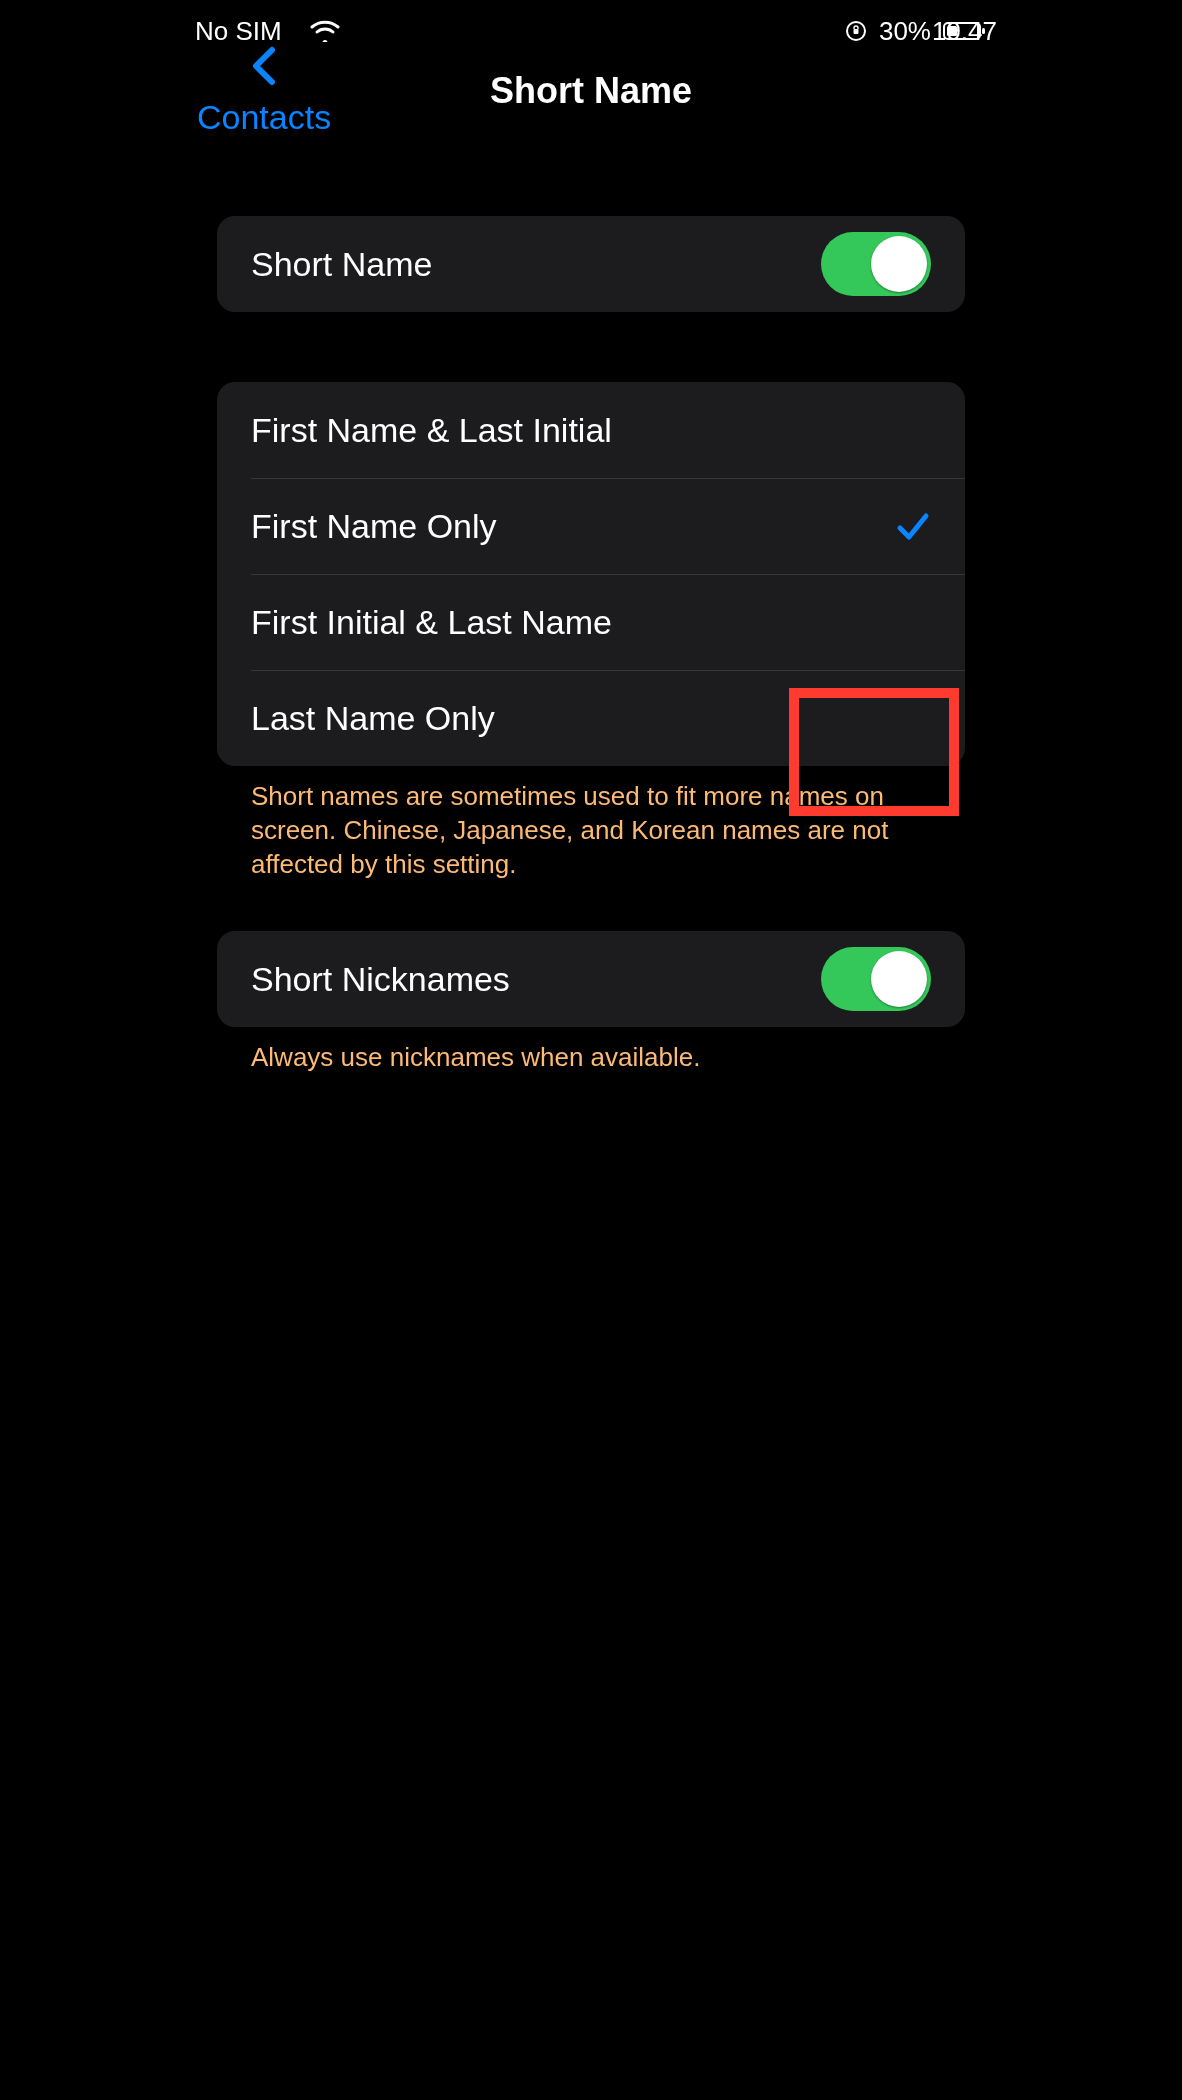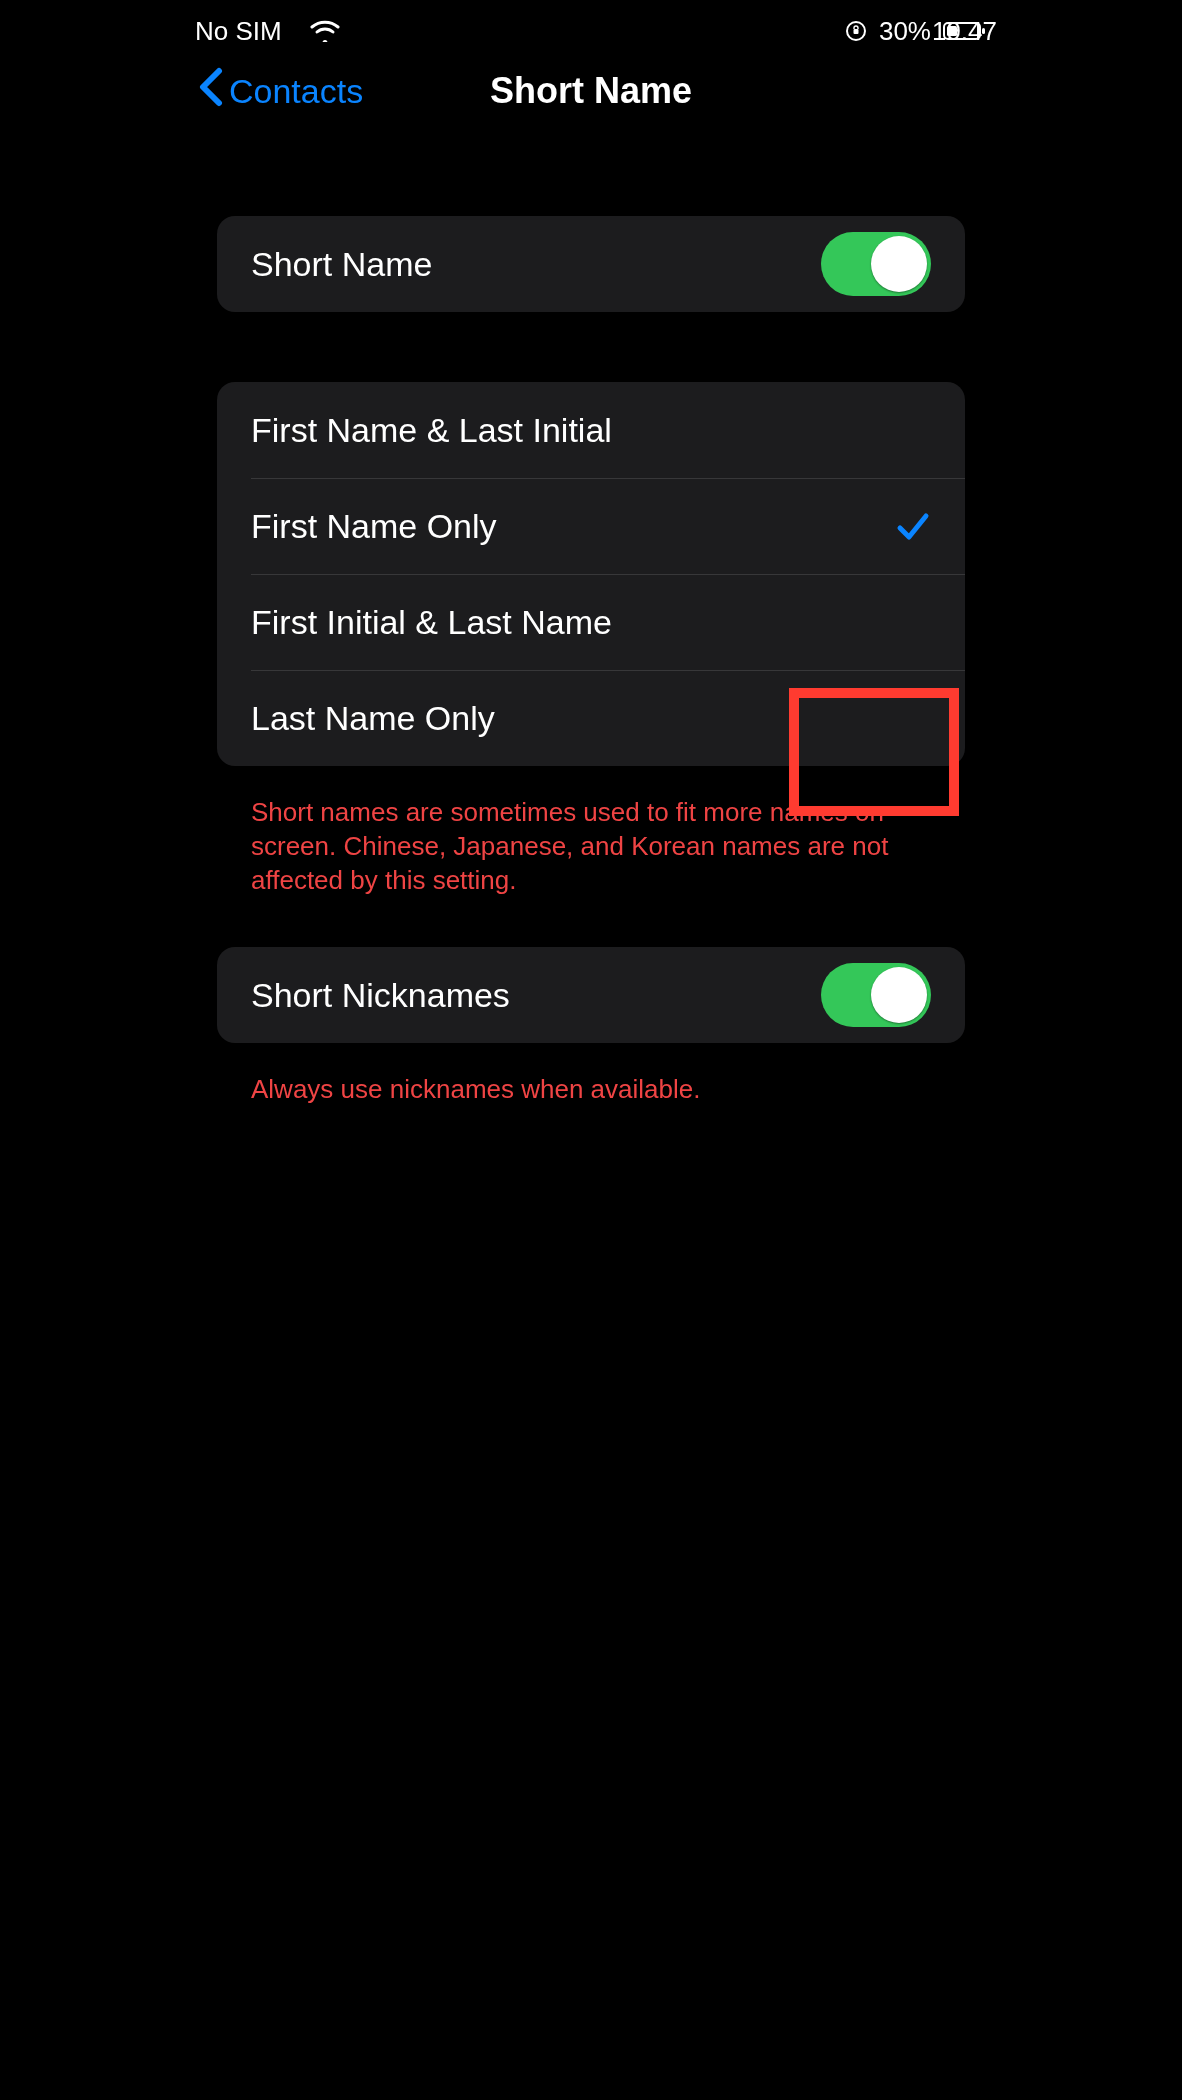--- a/index.html
+++ b/index.html
@@ -52,20 +52,21 @@
     height: 70px;
     padding: 0 20px;
     position: relative;
   }
   .back-area {
     display: flex;
     align-items: center;
     gap: 4px;
     color: #0a84ff;
     font-size: 34px;
+    flex-direction: column;
   }
   .back-chevron { margin-right: 0; }
   .nav-title {
     position: absolute;
     left: 0; right: 0;
     text-align: center;
     font-size: 36px;
     font-weight: 700;
     color: #fff;
   }
@@ -115,24 +116,24 @@
   }
   
   .checkmark {
     color: #0a84ff;
     font-size: 40px;
     display: flex;
     align-items: center;
   }
   
   .footer-text {
-    color: #ef4444;
+    color: #fdba74;
     font-size: 26px;
     line-height: 1.3;
-    padding: 30px 34px 0 34px;
+    padding: 14px 34px 0 34px;
   }
   
   .highlight-box {
     position: absolute;
     border: 10px solid #ff3b30;
     pointer-events: none;
   }
 </style>
 </head>
 <body>

